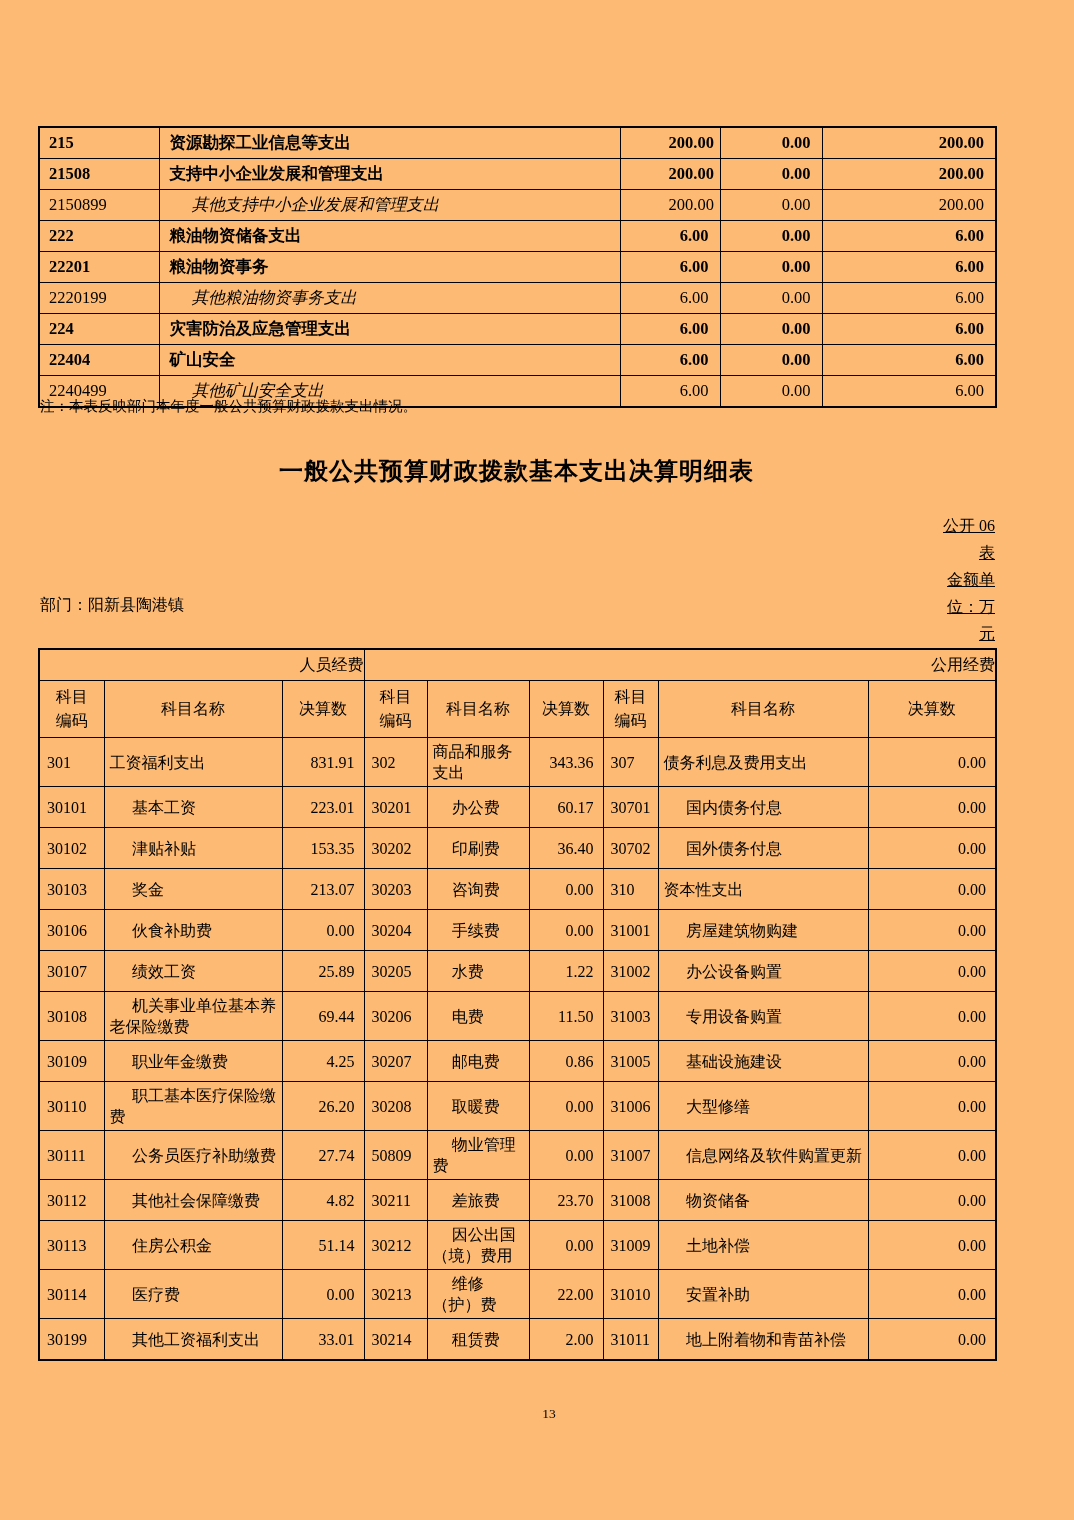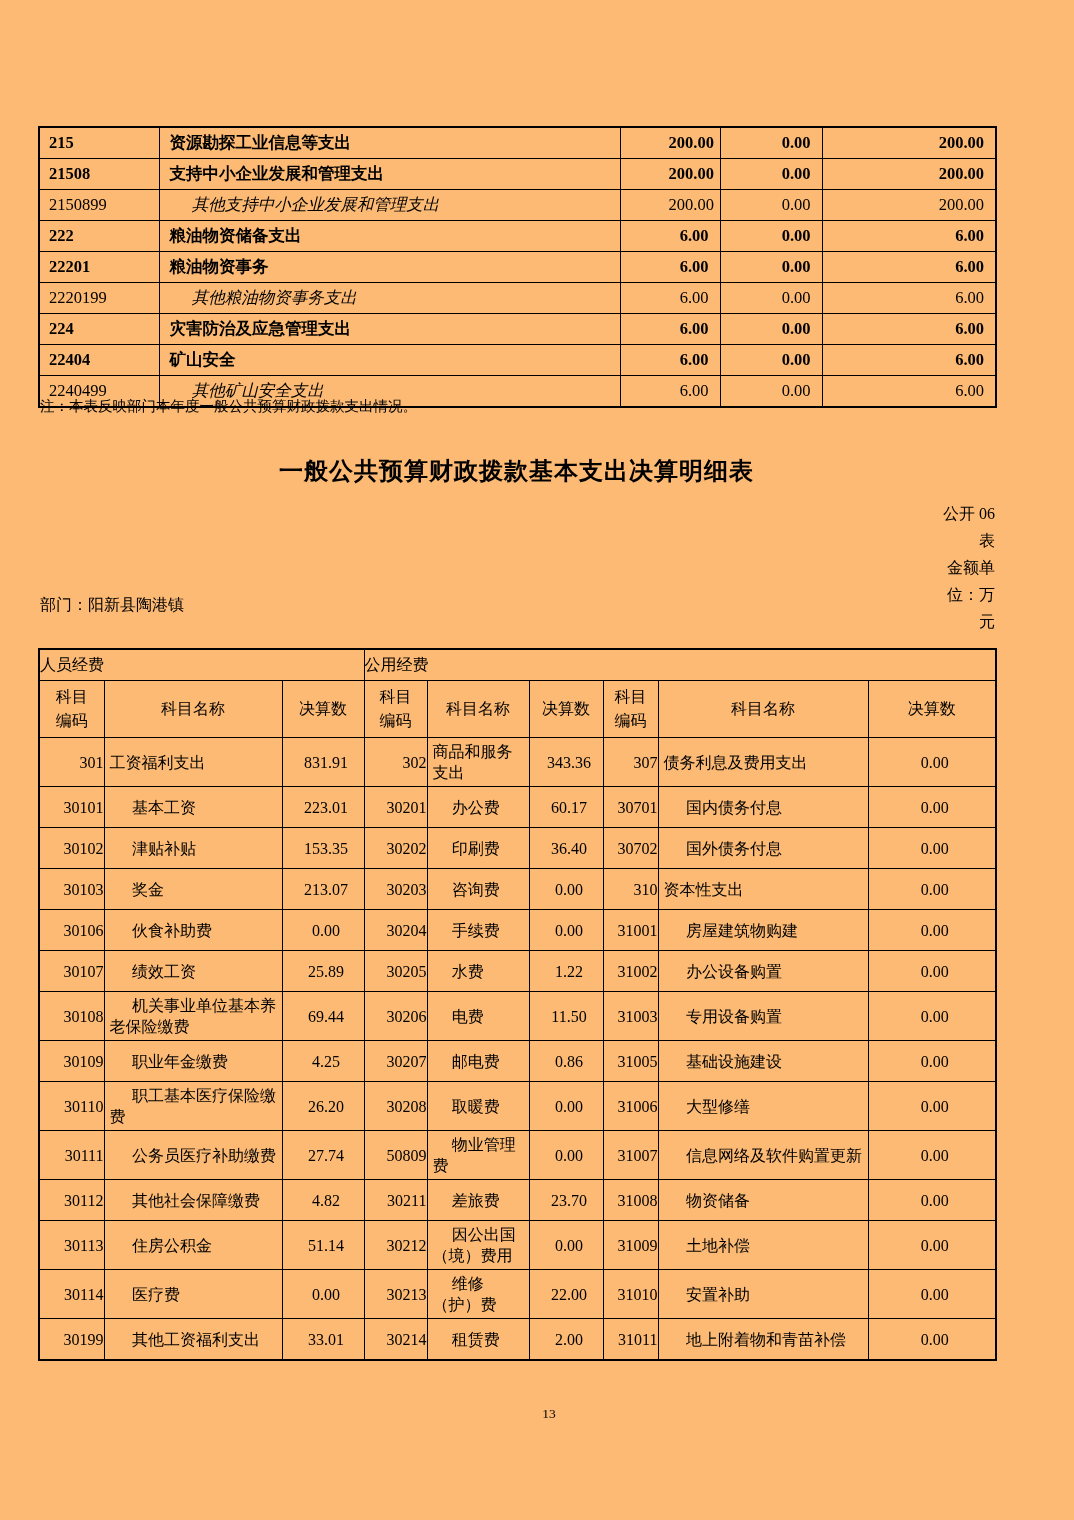--- a/index.html
+++ b/index.html
@@ -23,37 +23,37 @@
   
   #note{position:absolute;left:40px;top:397px;font-size:14.5px;}
 
   
   #title{
     position:absolute;left:38px;top:455px;width:957px;text-align:center;
     font-family:"Liberation Sans","DejaVu Sans",sans-serif;
     font-weight:bold;font-size:24px;letter-spacing:1px;
   }
   #doc-label{
-    position:absolute;right:79px;top:500px;width:120px;
-    text-align:right;font-size:16px;line-height:27px;
+    position:absolute;right:79px;top:512px;width:120px;
+    text-align:right;font-size:16px;line-height:27px;text-decoration:underline;
   }
   #department{position:absolute;left:40px;top:595px;font-size:16px;}
 
   
   #main-table{position:absolute;left:38px;top:648px;width:957px;font-size:16px;}
   #main-table td{padding:0;}
-  #main-table .grp{height:30px;text-align:left;line-height:30px;margin-left:44px;}
+  #main-table .grp{height:30px;text-align:right;line-height:30px;margin-left:44px;}
   #main-table .hdr{height:56px;text-align:center;line-height:24px;}
   #main-table .hdr .narrow{display:inline-block;width:2.15em;text-align:center;font-family:Liberation Serif, serif;}
   #main-table tbody td{height:34px;line-height:21px;padding-top:3px;padding-bottom:3px;}
-  #main-table .m-code{text-align:right;padding-left:7px;}
+  #main-table .m-code{text-align:left;padding-left:7px;}
   #main-table .m-name{text-align:left;padding-left:5px;padding-right:4px;}
   #main-table .m-name.child{text-indent:1.4em;}
   #main-table .m-name.n2.child{text-indent:1.2em;}
-  #main-table .m-val{text-align:center;padding-right:9px;padding-left:15px;}
+  #main-table .m-val{text-align:right;padding-right:9px;padding-left:15px;}
 
   
   #page-number{position:absolute;left:0;top:1406px;width:100%;text-align:center;font-size:13.5px;padding-left:12px;}
 </style>
 </head>
 <body>
 
 <div id="page">
 
   <table class="t" id="top-table">

